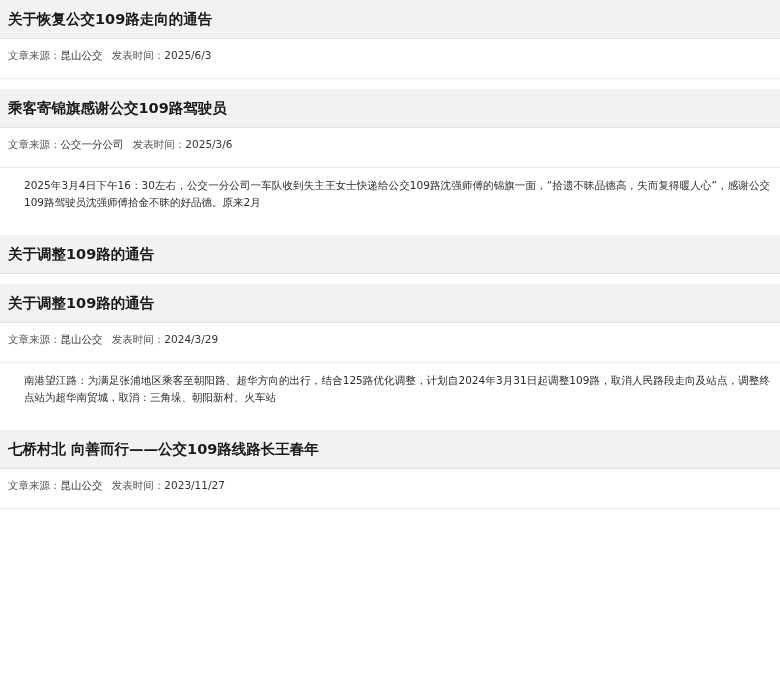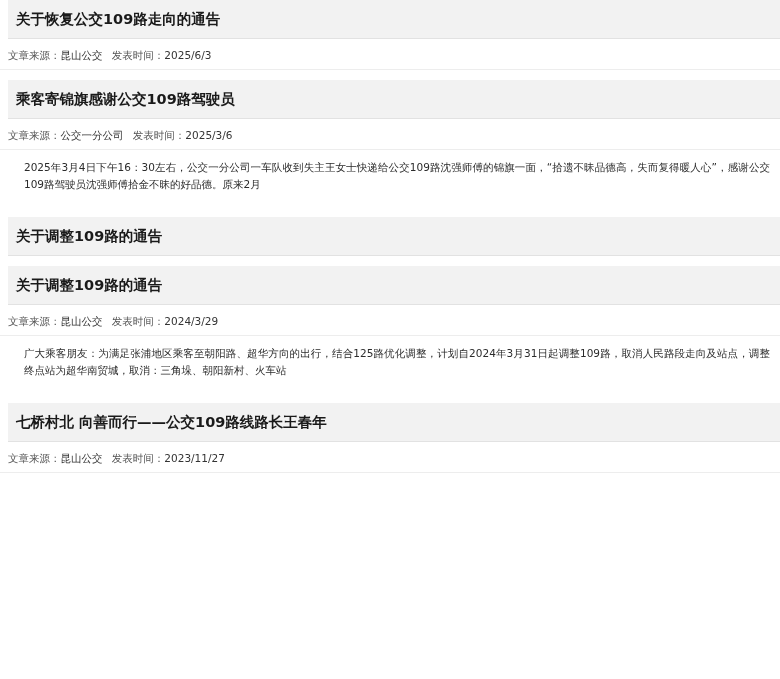--- a/index.html
+++ b/index.html
@@ -22,24 +22,23 @@
     box-sizing: border-box;
   }
   .article-title {
     background: #f2f2f2;
     border-bottom: 1px solid #e2e2e2;
     padding: 9px 10px 9px 8px;
     font-size: 14.5px;
     font-weight: bold;
     color: #1a1a1a;
     line-height: 20px;
-    margin-left: 8px;
   }
   .article-meta {
-    padding: 9px 8px 7px 8px;
+    padding: 9px 8px 16px 8px;
     font-size: 10.5px;
     color: #555555;
     line-height: 14px;
     border-bottom: 1px solid #ededed;
   }
   .meta-item {
     display: inline-block;
     margin-right: 6px;
   }
   .meta-label {
@@ -87,21 +86,21 @@
     <div class="article-title">关于调整109路的通告</div>
   </div>
   <div class="spacer"></div>
 
   <div class="article">
     <div class="article-title">关于调整109路的通告</div>
     <div class="article-meta">
       <span class="meta-item"><span class="meta-label">文章来源：</span><span class="meta-value">昆山公交</span></span>
       <span class="meta-item"><span class="meta-label">发表时间：</span><span class="meta-value">2024/3/29</span></span>
     </div>
-    <div class="article-body">广大乘客朋友：为满足张浦地区乘客至朝阳路、超华方向的出行，结合125路优化调整，计划自2024年3月31日起调整109路，取消人民路段走向及站点，调整终点站为超华南贸城，取消：三角垛、朝阳新村、火车站</div>
+    <div class="article-body">南港望江路：为满足张浦地区乘客至朝阳路、超华方向的出行，结合125路优化调整，计划自2024年3月31日起调整109路，取消人民路段走向及站点，调整终点站为超华南贸城，取消：三角垛、朝阳新村、火车站</div>
   </div>
   <div class="spacer"></div>
 
   <div class="article">
     <div class="article-title">七桥村北 向善而行——公交109路线路长王春年</div>
     <div class="article-meta">
       <span class="meta-item"><span class="meta-label">文章来源：</span><span class="meta-value">昆山公交</span></span>
       <span class="meta-item"><span class="meta-label">发表时间：</span><span class="meta-value">2023/11/27</span></span>
     </div>
   </div>

